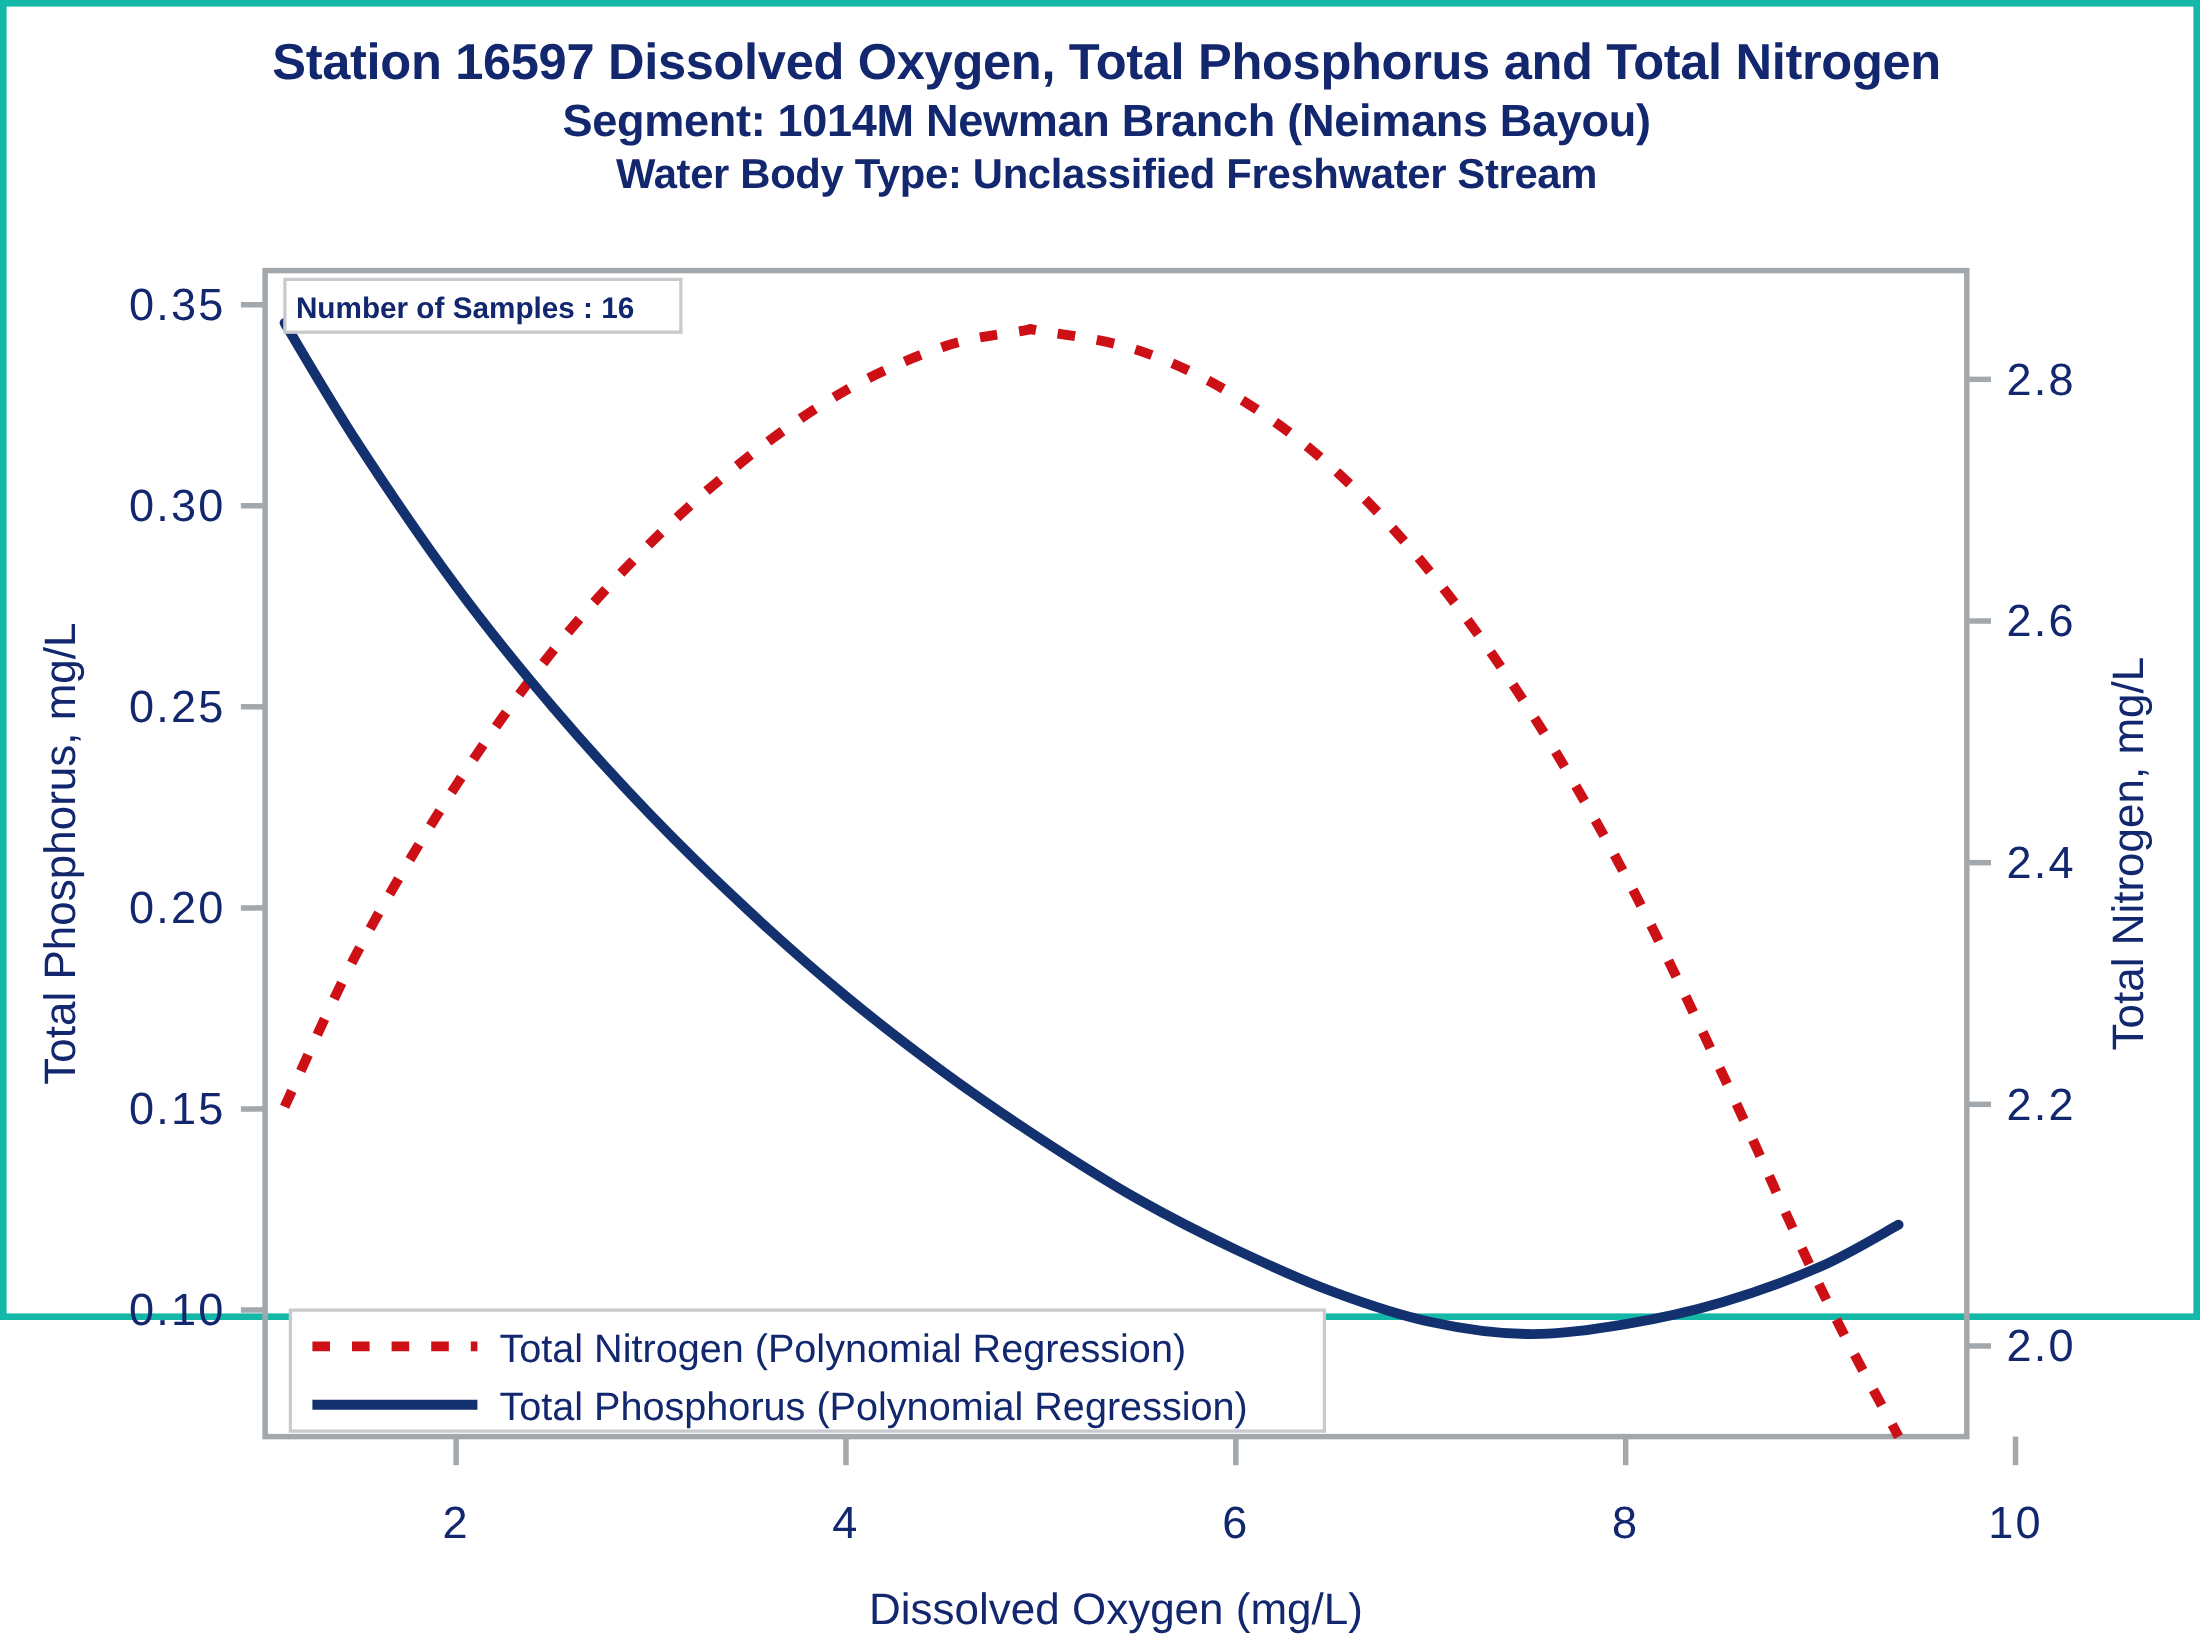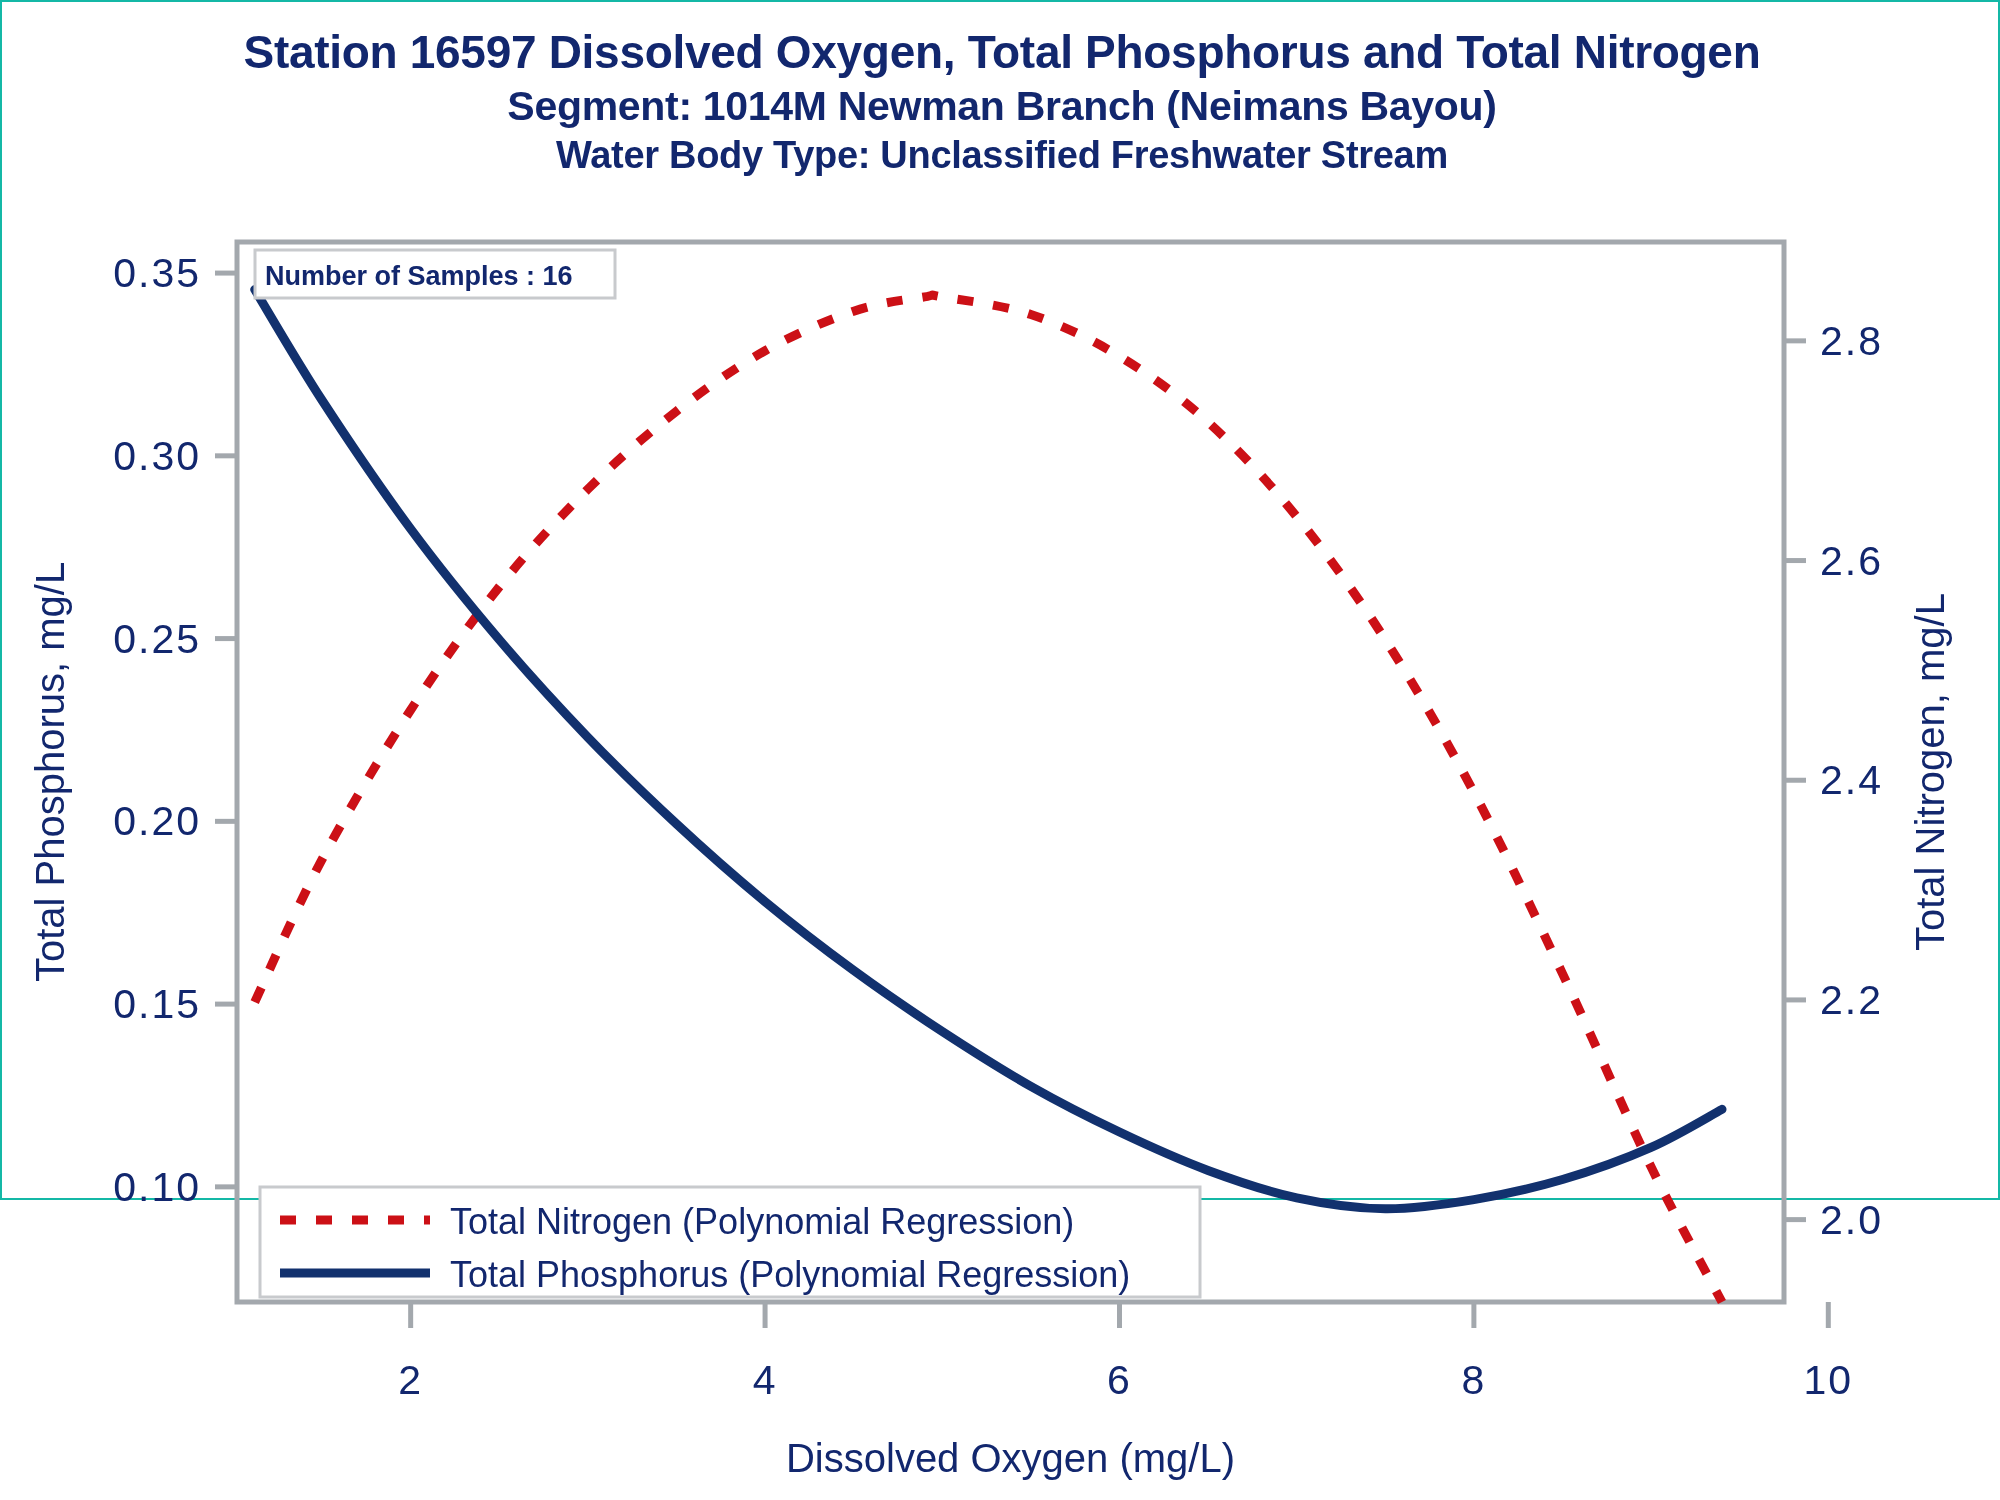--- a/index.html
+++ b/index.html
@@ -13,21 +13,21 @@
     font-family: "Liberation Sans", sans-serif;
     position: relative;
     overflow: hidden;
   }
   #figure {
     position: absolute;
     left: 0; top: 0;
     width: 2000px;
     height: 1200px;
     box-sizing: border-box;
-    border: 2px solid #14b8a6;
+    border: 6px solid #14b8a6;
     background: #ffffff;
   }
   .title-block {
     position: absolute;
     left: 0;
     top: 22px;
     width: 2000px;
     text-align: center;
     color: #12276e;
   }

